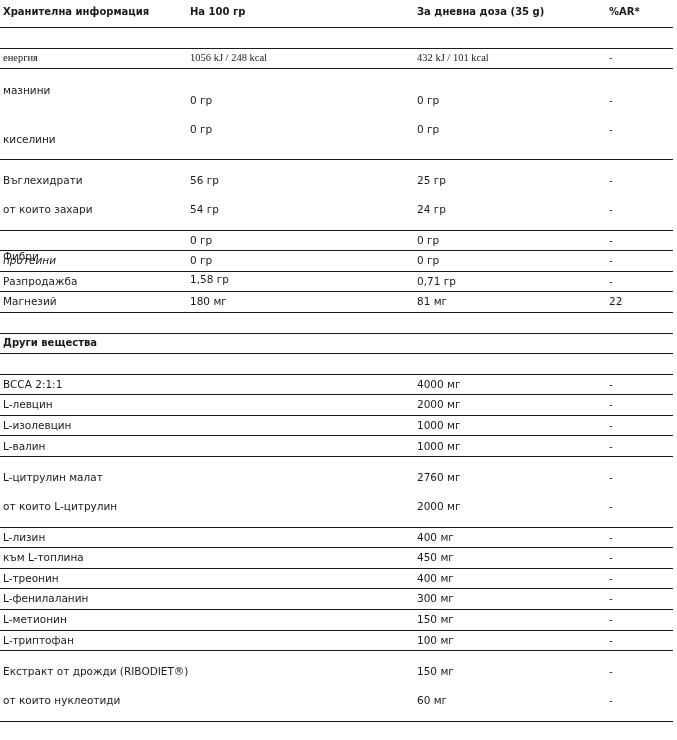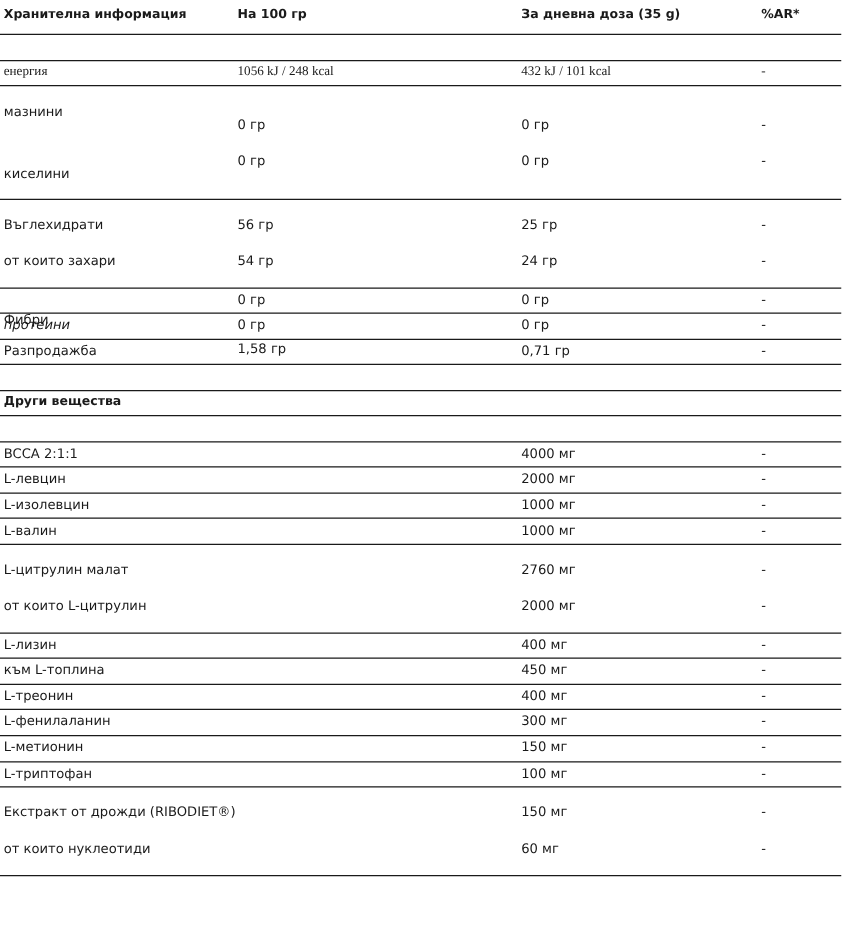--- a/index.html
+++ b/index.html
@@ -78,20 +78,26 @@
   </div>
 
   <div class="row" style="height:20px;">
     <span class="cell c1" style="top:2px;">Разпродажба</span>
     <span class="cell c2" style="top:0;">1,58 гр</span>
     <span class="cell c3" style="top:2px;">0,71 гр</span>
     <span class="cell c4" style="top:2px;">-</span>
   </div>
 
 
+  <div class="row" style="height:21px;">
+    <span class="cell c1" style="top:2px;">Магнезий</span>
+    <span class="cell c2" style="top:2px;">180 мг</span>
+    <span class="cell c3" style="top:2px;">81 мг</span>
+    <span class="cell c4" style="top:2px;">22</span>
+  </div>
 
   <div class="row" style="height:21px;"></div>
 
   <div class="row" style="height:20px;">
     <span class="cell c1 bold" style="top:2px;">Други вещества</span>
   </div>
 
   <div class="row" style="height:21px;"></div>
 
   <div class="row" style="height:20px;">

